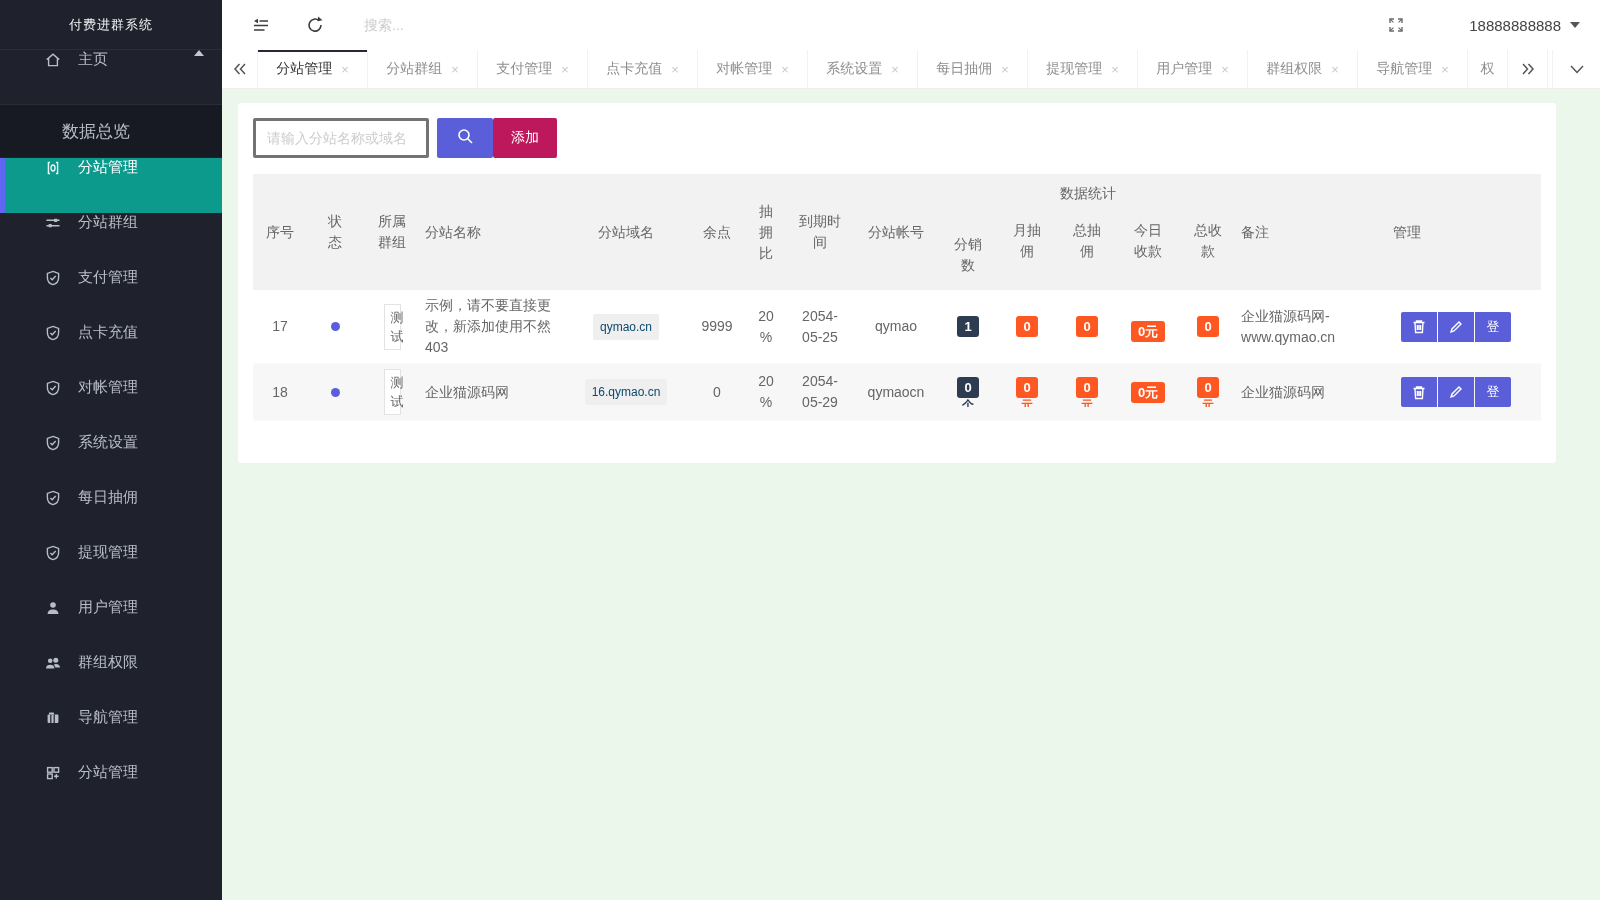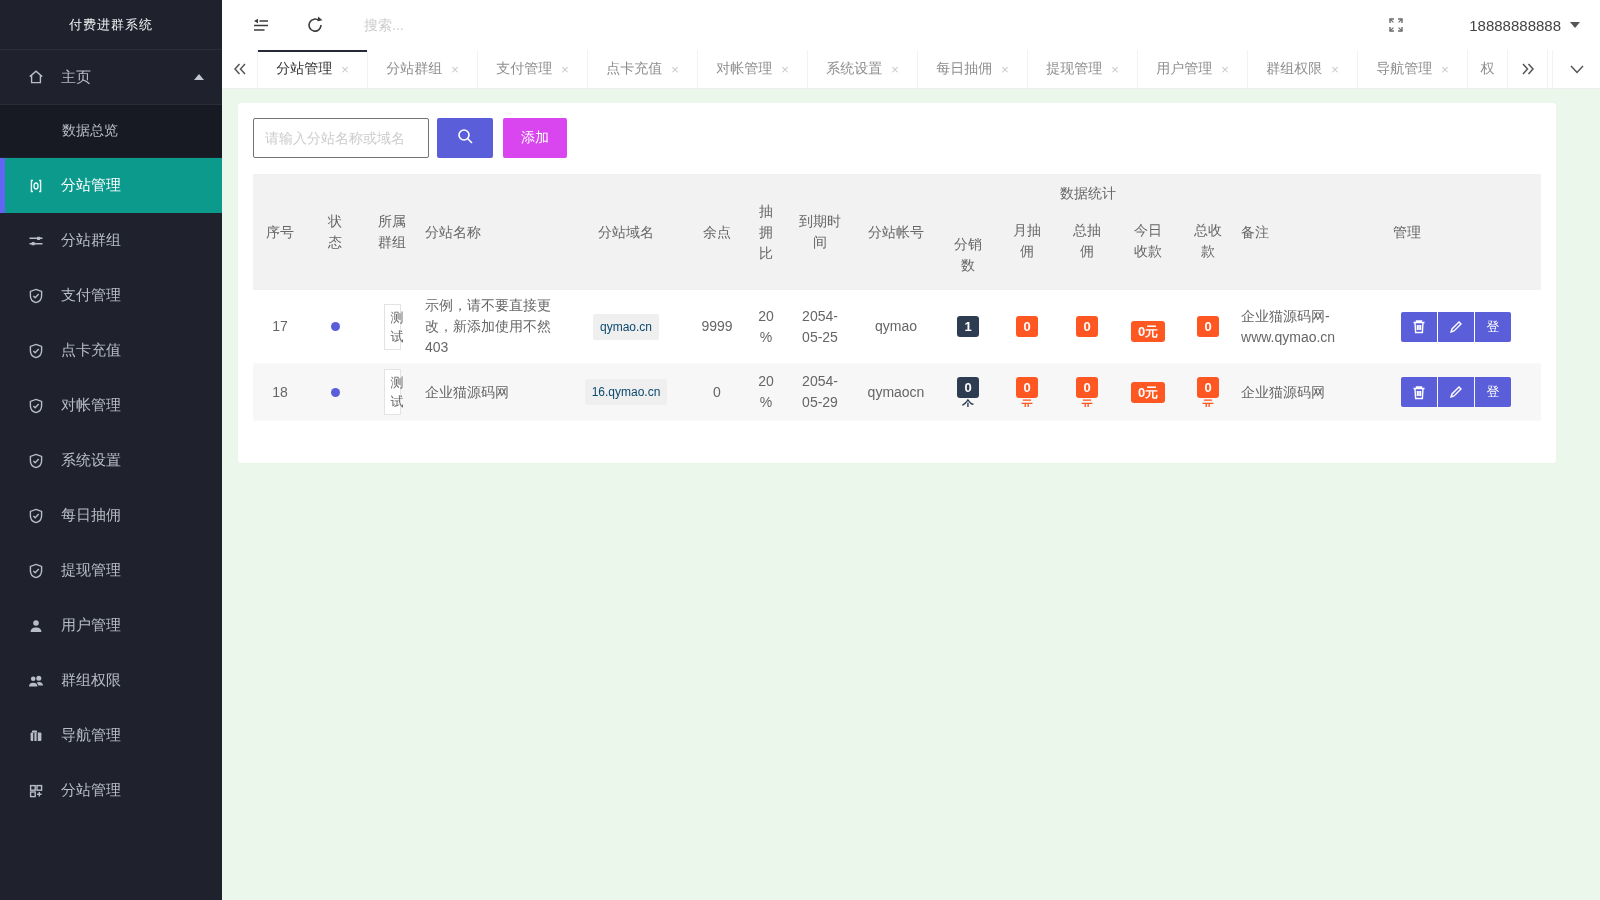--- a/index.html
+++ b/index.html
@@ -11,31 +11,31 @@
   .app { display: flex; width: 1600px; height: 900px; }
 
   
   .sidebar { width: 222px; flex-shrink: 0; background: #1f222d; }
   .side-title {
     height: 50px; display: flex; align-items: center; justify-content: center;
     color: #f2f3f5; font-size: 13px; letter-spacing: 1px;
     border-bottom: 1px solid rgba(255,255,255,.06);
   }
   .menu-item {
-    height: 55px; display: flex; align-items: center;
-    padding: 0 18px 0 26px; color: #b9bdc6; font-size: 15px;
+    height: 55px; display: flex; align-items: flex-start;
+    padding: 0 18px 0 43px; color: #b9bdc6; font-size: 15px;
     cursor: pointer; position: relative;
   }
   .menu-item.home { border-bottom: 1px solid rgba(255,255,255,.05); }
   .mi-icon { width: 20px; height: 20px; margin-right: 15px; display: flex; align-items: center; justify-content: center; flex-shrink: 0; }
   .mi-icon svg { stroke: #b9bdc6; fill: none; stroke-width: 1.4; }
   .mi-icon svg .fill { fill: #b9bdc6; stroke: none; }
   .submenu-item {
     height: 53px; display: flex; align-items: center; padding-left: 62px;
-    background: #171a23; color: #b9bdc6; font-size: 14px; cursor: pointer;
+    background: #171a23; color: #b9bdc6; font-size: 17px; cursor: pointer;
     border-bottom: 1px solid rgba(255,255,255,.04);
   }
   .menu-item.active { background: #0c9a8d; color: #fff; }
   .menu-item.active::before {
     content: ""; position: absolute; left: 0; top: 0; bottom: 0;
     width: 5px; background: #6066f2;
   }
   .menu-item.active .mi-icon svg { stroke: #eaf6f4; }
   .mi-caret-up {
     margin-left: auto; width: 0; height: 0;
@@ -72,26 +72,26 @@
   .tab-close::before { content: "\00D7"; }
   .tab.trunc { width: 40px; overflow: hidden; }
   .tab-nav.more { width: 40px; }
   .tab-nav.dropdown { margin-left: auto; width: 48px; border-right: none; border-left: 1px solid #f2f2f2; }
 
   
   .content { flex: 1; background: #ecf7ec; padding: 14px 44px 0 16px; overflow: hidden; }
   .panel { background: #fff; border-radius: 3px; padding: 15px 15px 42px; }
 
   .search-row { display: flex; align-items: center; margin-bottom: 16px; }
-  .s-input { width: 176px; height: 40px; border: 1px solid #737373; border-radius: 2px; padding: 0 11px; font-size: 14px; color: #666; outline: none; }
+  .s-input { width: 176px; height: 40px; border: 3px solid #737373; border-radius: 2px; padding: 0 11px; font-size: 14px; color: #666; outline: none; }
   .s-input::placeholder { color: #ccc; }
   .btn { border: none; cursor: pointer; }
   .btn-search { width: 56px; height: 40px; background: #5a5fd9; border-radius: 2px; margin-left: 8px; display: flex; align-items: center; justify-content: center; }
   .btn-search svg { stroke: #fff; fill: none; stroke-width: 1.6; }
-  .btn-add { height: 40px; padding: 0 18px; background: #d946ef; color: #fff; font-size: 14px; border-radius: 2px; margin-left: 10px; }
+  .btn-add { height: 40px; padding: 0 18px; background: #be185d; color: #fff; font-size: 14px; border-radius: 2px; }
 
   table { border-collapse: collapse; width: 100%; table-layout: fixed; }
   thead th { background: #f2f2f2; font-weight: 400; font-size: 14px; color: #666; padding: 9px 4px; line-height: 1.5; vertical-align: middle; }
   thead tr.thB th { padding-top: 0; padding-bottom: 14px; }
   th.group-h { padding-bottom: 2px; }
   tbody td { padding: 5px 4px; font-size: 14px; color: #666; text-align: center; vertical-align: middle; line-height: 1.5; border-bottom: 1px solid #fafafa; }
   tr.even td { background: #f7f7f7; }
   td.left, th.left { text-align: left; }
   td.manage { padding-left: 12px; }
 

